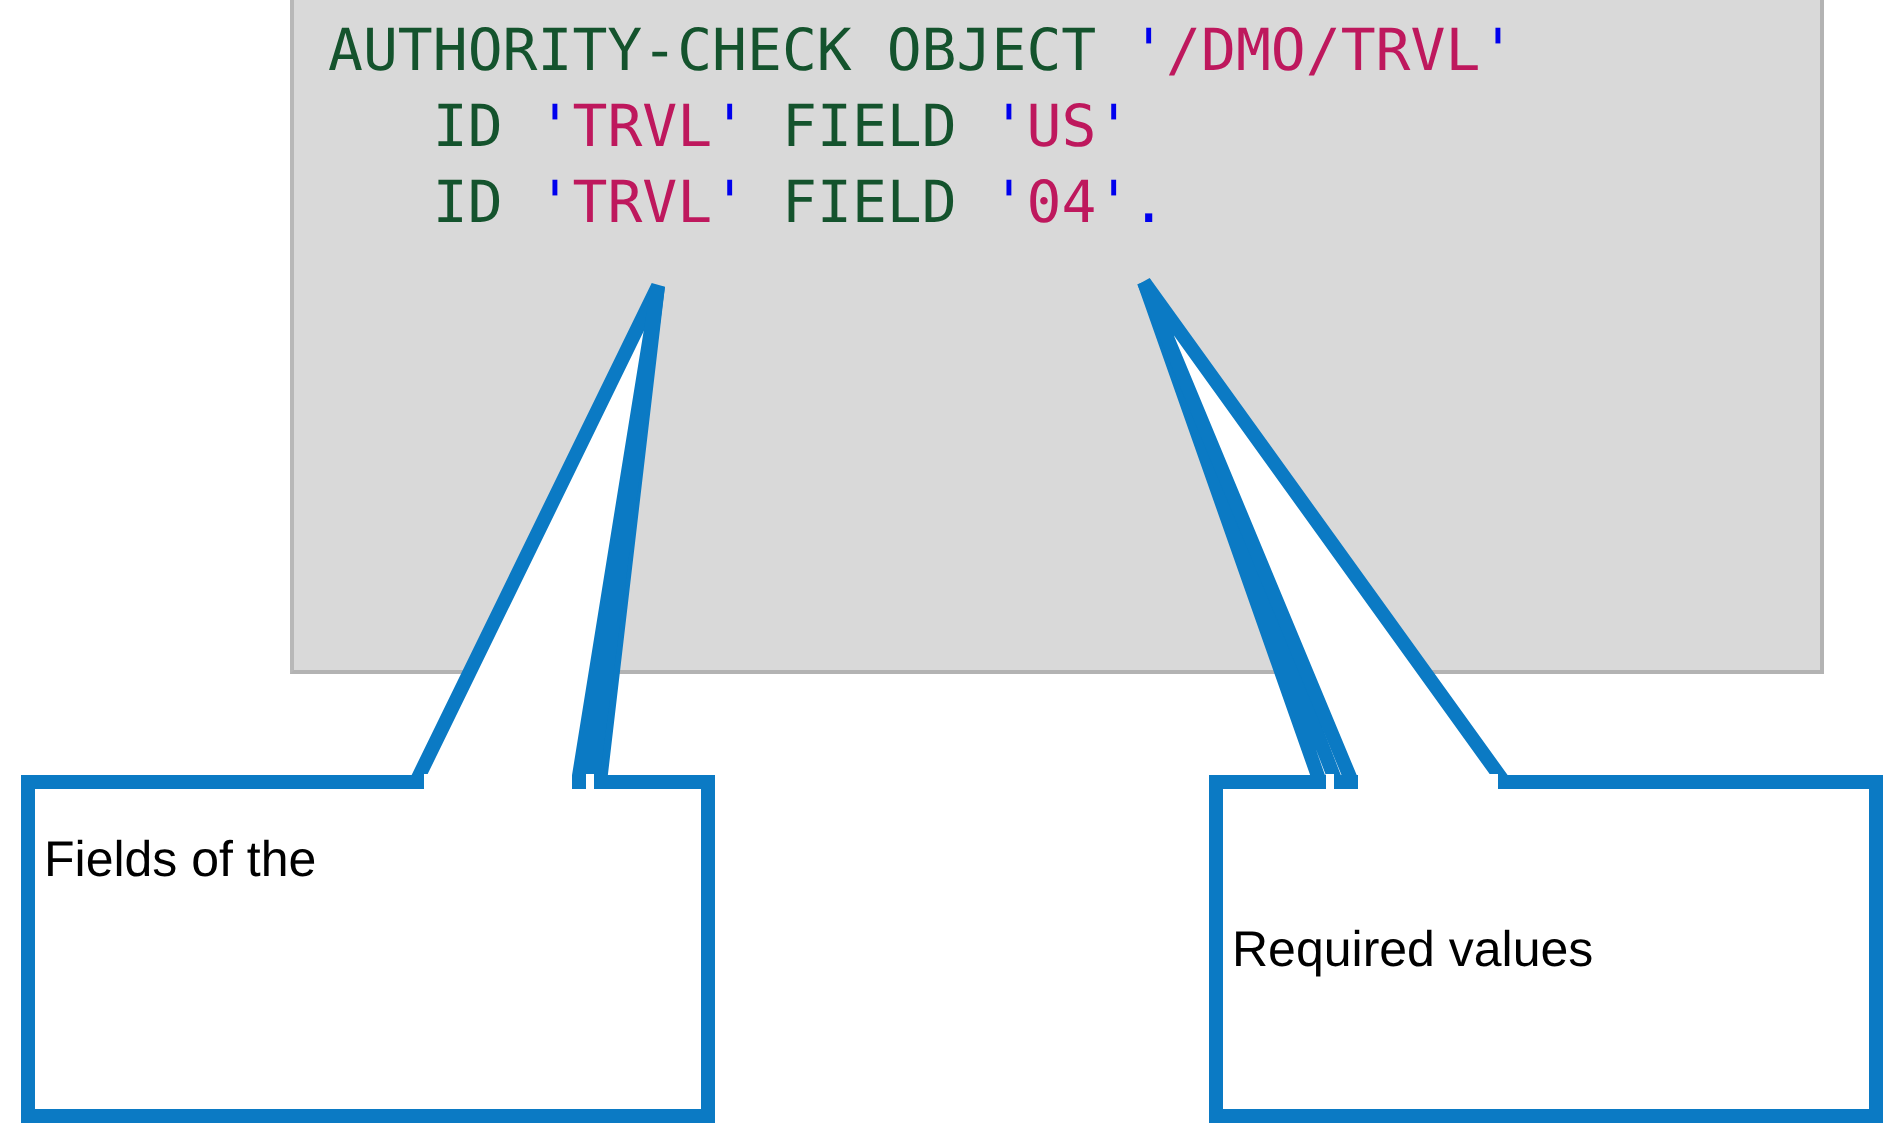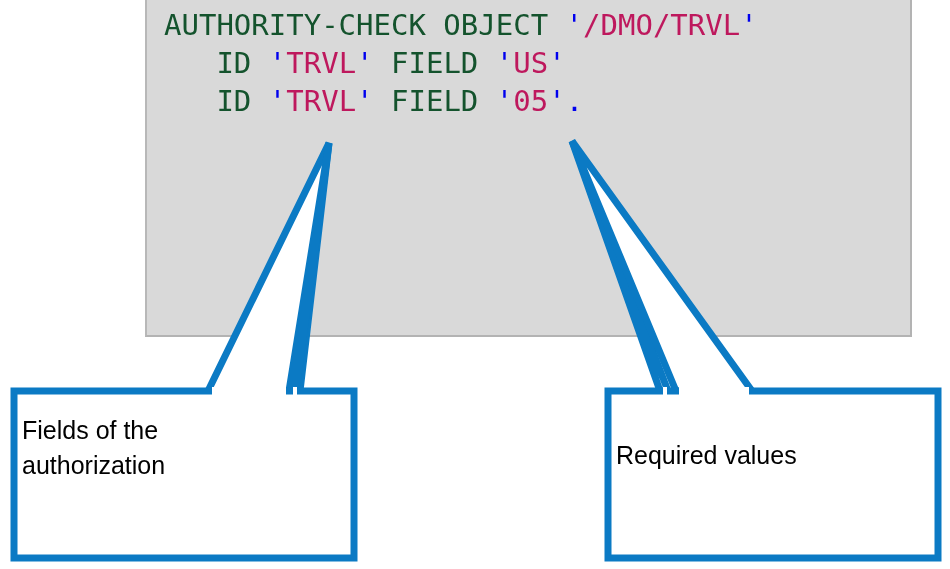--- a/index.html
+++ b/index.html
@@ -67,33 +67,33 @@
     font-size: 25px;
     line-height: 35px;
   }
   #callout-left-text {
     left: 22px;
     top: 413px;
     width: 326px;
   }
   #callout-right-text {
     left: 616px;
-    top: 438px;
+    top: 458px;
     width: 314px;
   }
 </style>
 </head>
 <body>
 
 <div id="stage">
 
   <div id="code-panel">
     <pre id="code-text"><span class="kw">AUTHORITY-CHECK OBJECT </span><span class="quo">'</span><span class="str">/DMO/TRVL</span><span class="quo">'</span>
    <span class="kw">ID </span><span class="quo">'</span><span class="str">TRVL</span><span class="quo">'</span><span class="kw"> FIELD </span><span class="quo">'</span><span class="str">US</span><span class="quo">'</span>
-   <span class="kw">ID </span><span class="quo">'</span><span class="str">TRVL</span><span class="quo">'</span><span class="kw"> FIELD </span><span class="quo">'</span><span class="str">05</span><span class="quo">'</span><span class="punc">.</span></pre>
+   <span class="kw">ID </span><span class="quo">'</span><span class="str">TRVL</span><span class="quo">'</span><span class="kw"> FIELD </span><span class="quo">'</span><span class="str">04</span><span class="quo">'</span><span class="punc">.</span></pre>
   </div>
 
   <svg id="callout-layer" viewBox="0 0 950 569">
 
     <g>
 
       <polygon points="329,143 300,391 208,391" fill="#ffffff" stroke="#0b7ac4" stroke-width="7" stroke-linejoin="miter"></polygon>
 
       <polygon points="329,143 296,391 289,391" fill="#ffffff" stroke="#0b7ac4" stroke-width="7" stroke-linejoin="miter"></polygon>
 
@@ -111,20 +111,19 @@
 
       <rect x="608" y="391" width="330" height="167" fill="#ffffff" stroke="#0b7ac4" stroke-width="7"></rect>
 
       <rect x="663" y="387" width="4" height="9" fill="#ffffff"></rect>
       <rect x="679" y="387" width="70" height="9" fill="#ffffff"></rect>
     </g>
   </svg>
 
   <div class="callout-text" id="callout-left-text">
       <div>Fields of the</div>
-      <div>authorization</div>
     </div>
 
   <div class="callout-text" id="callout-right-text">
       <div>Required values</div>
     </div>
 
 </div>
 
 </body></html>

